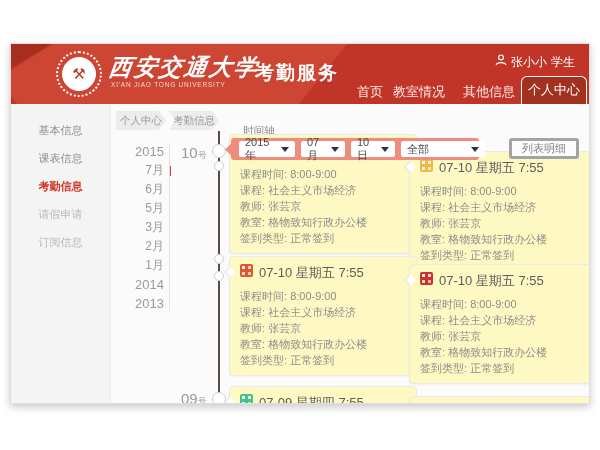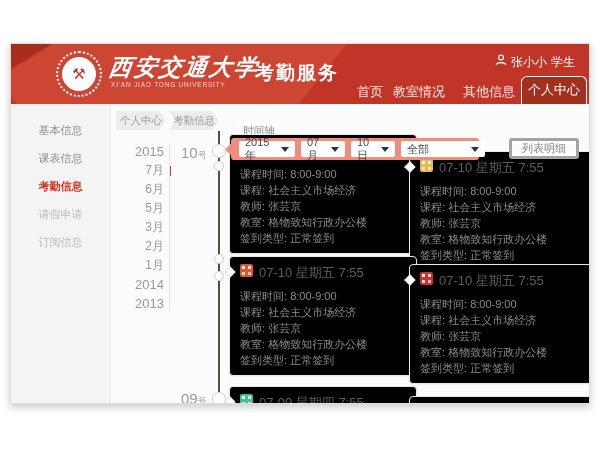--- a/index.html
+++ b/index.html
@@ -64,21 +64,21 @@
   .filterbar { position:absolute; left:220px; top:94px; width:248px; height:22px; background:#ee8d7e; border-radius:3px; z-index:8; }
   .filter-tail { position:absolute; left:-4px; top:7px; width:9px; height:9px; background:#ee8d7e; transform:rotate(45deg); }
   .dd { position:absolute; top:3px; height:16px; background:#fff; border-radius:2px; display:flex;
         align-items:center; justify-content:space-between; padding:0 6px; font-size:11px; color:#4a4a4a; cursor:pointer; }
   .caret { width:0; height:0; border:4px solid transparent; border-top:5px solid #25334d; margin-top:5px; margin-left:4px; }
   .detail-btn { position:absolute; left:498px; top:94px; width:70px; height:21px; background:#fcfcfc;
                 border:3px solid #a3a3a3; border-radius:3px; font-size:11px; color:#848484; z-index:8;
                 font-family:"Liberation Sans", sans-serif; cursor:pointer; }
 
   
-  .card { position:absolute; width:188px; background:#000000; border:1px solid #e9e9e9; border-radius:4px;
+  .card { position:absolute; width:188px; background:#fef9c3; border:1px solid #e9e9e9; border-radius:4px;
           box-shadow:0 1px 2px rgba(0,0,0,.05); padding:7px 10px; z-index:2; cursor:pointer; }
   .card .tail { position:absolute; left:-4.5px; top:11px; width:8px; height:8px; background:#fff;
                 border-left:1px solid #e2e2e2; border-bottom:1px solid #e2e2e2; transform:rotate(45deg); }
   .card-head { display:flex; align-items:flex-start; margin-bottom:6px; }
   .stamp-icon { position:relative; width:13px; height:13px; border-radius:2px; margin-right:6px; flex:0 0 13px; }
   .stamp-icon::before { content:""; position:absolute; left:2px; top:2px; width:3px; height:3px; background:rgba(255,255,255,.95);
                 box-shadow:6px 0 0 rgba(255,255,255,.8), 0 6px 0 rgba(255,255,255,.8), 6px 6px 0 rgba(255,255,255,.65); }
   .card-date { font-size:13px; color:#5d5d5d; }
   .card-row { font-size:11px; color:#8c8c8c; line-height:16px; white-space:nowrap; }
   .card.empty { height:60px; padding:0; }

